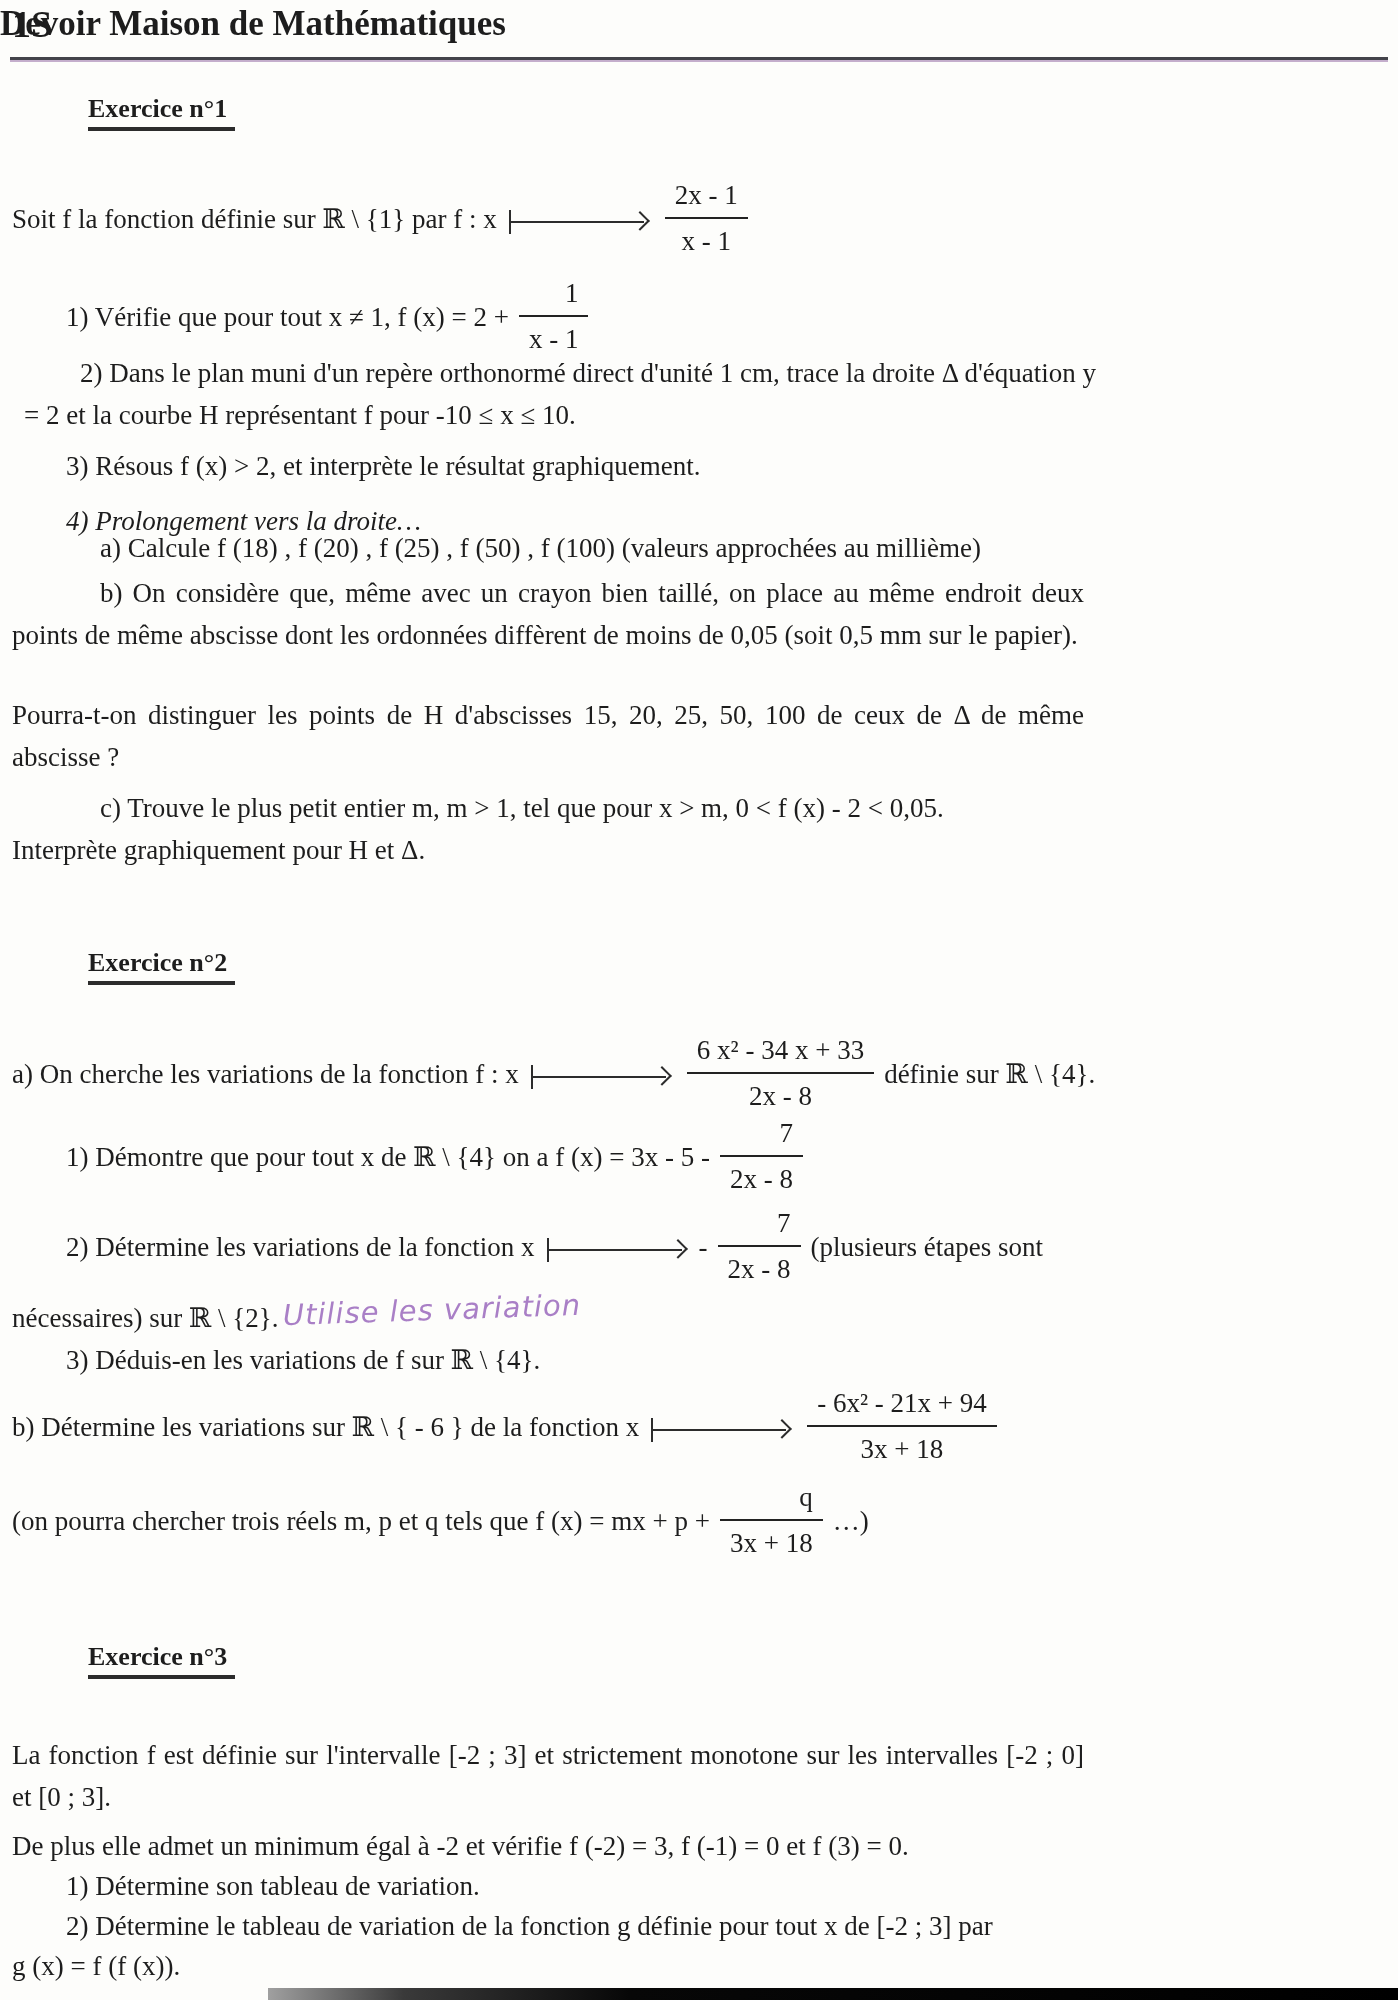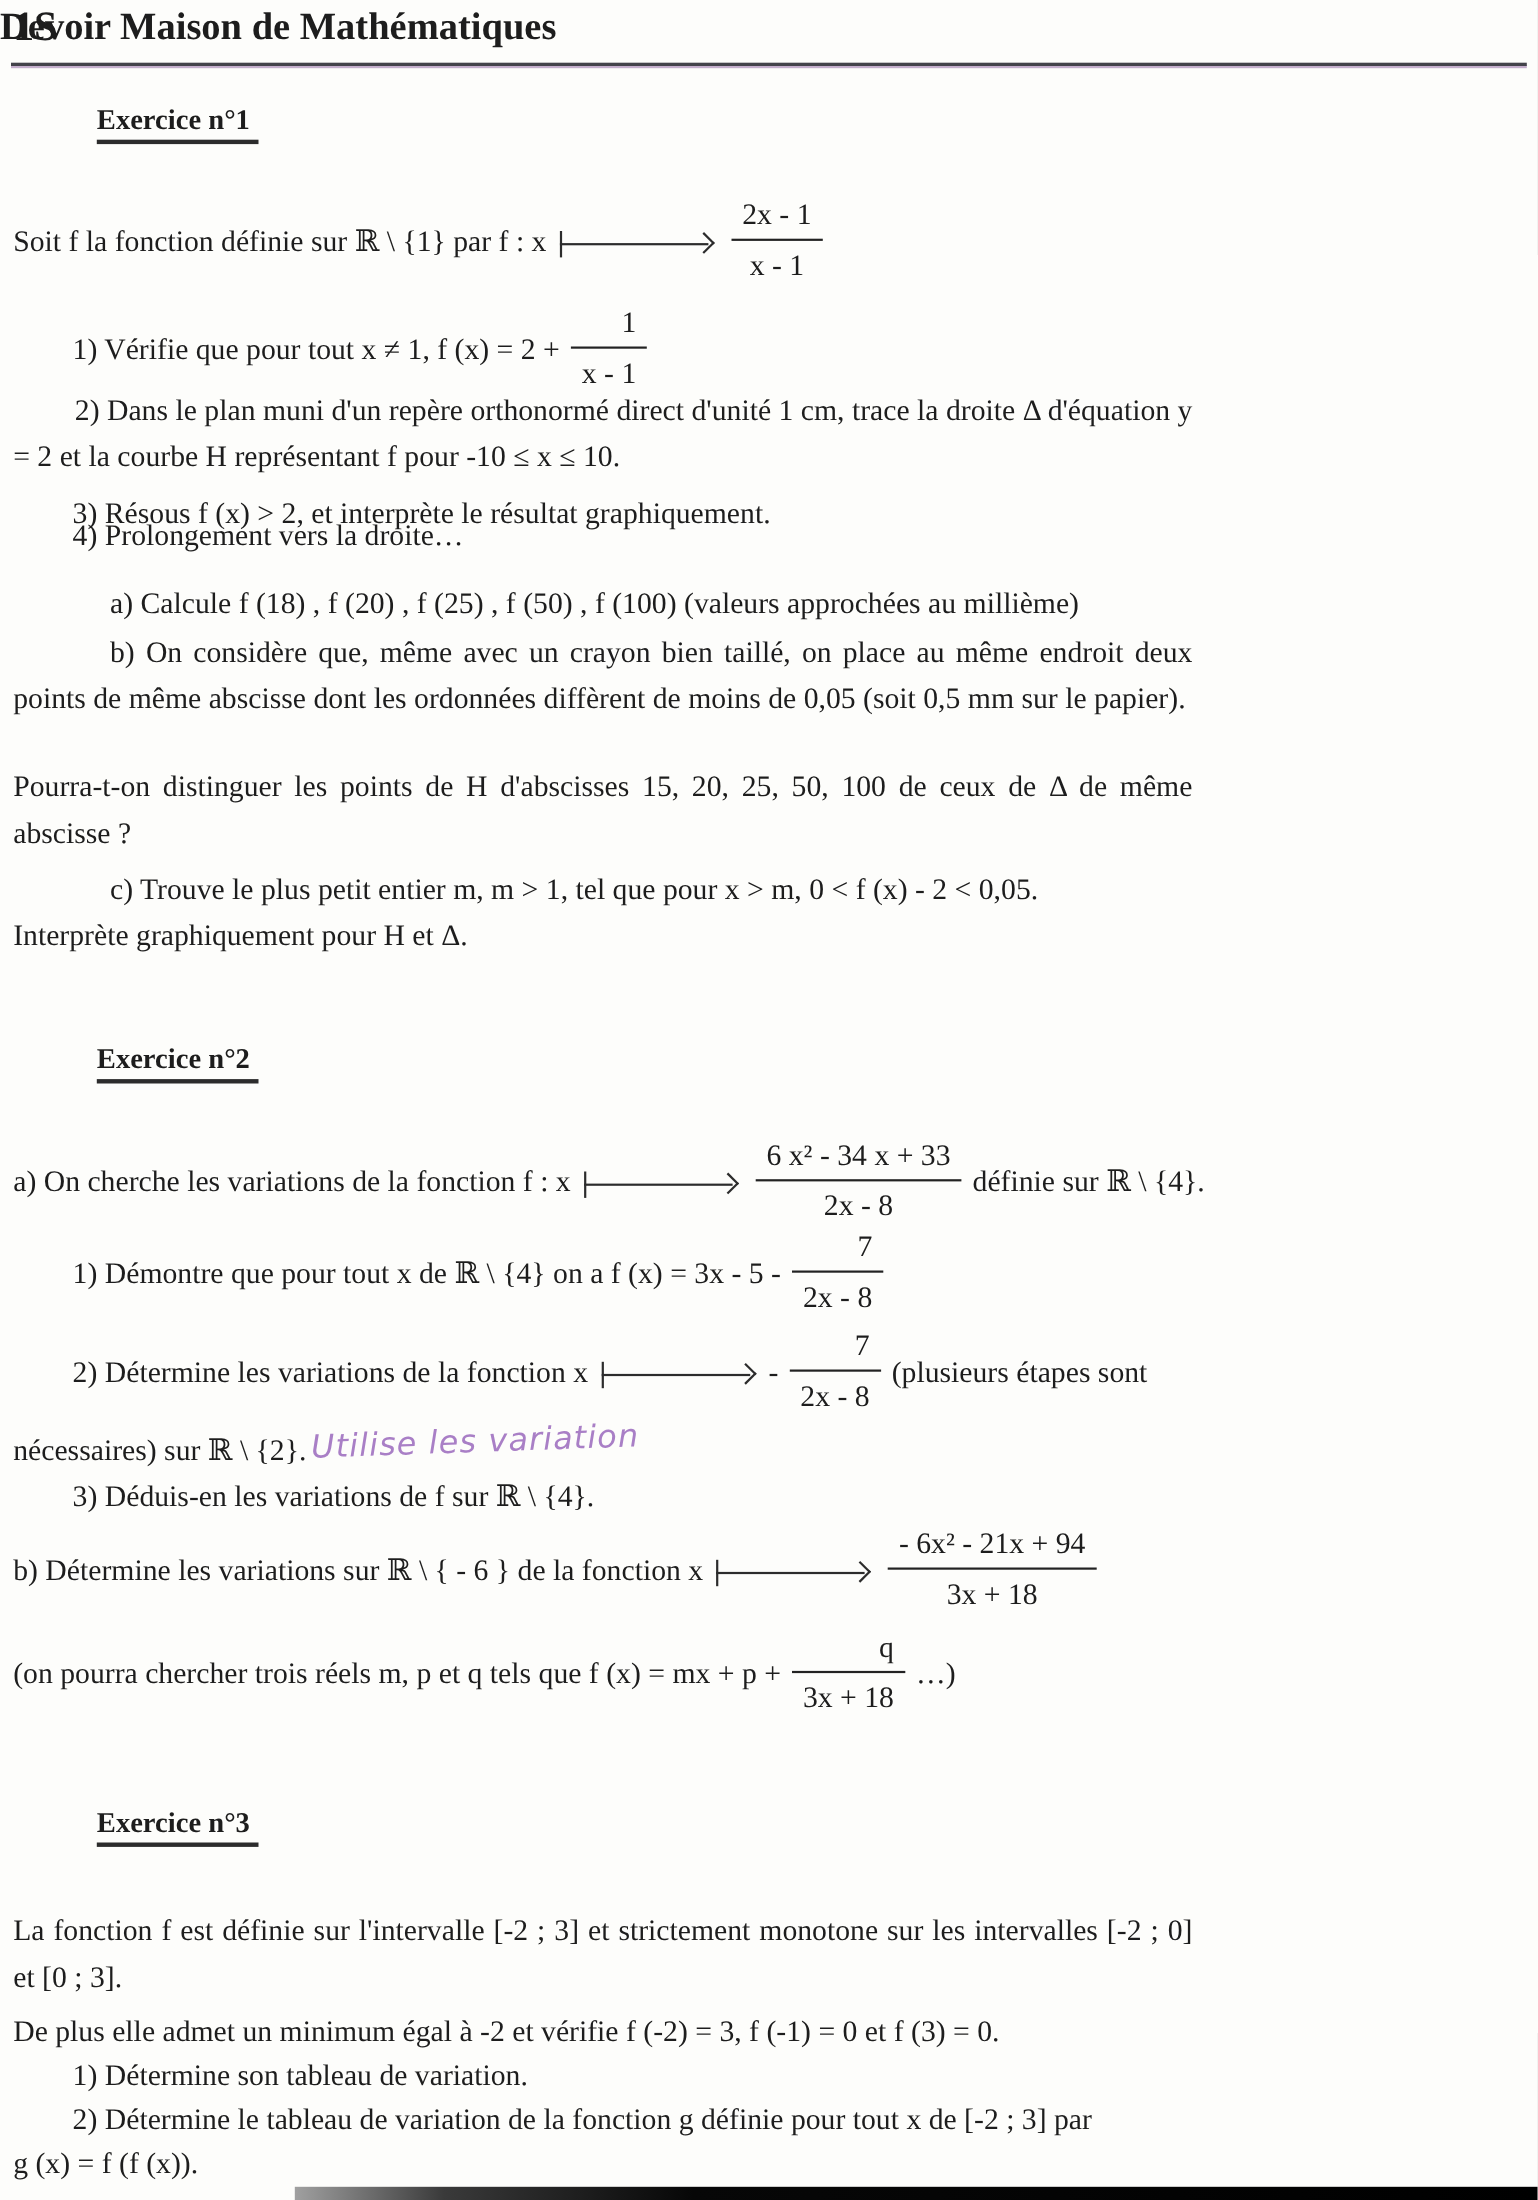--- a/index.html
+++ b/index.html
@@ -13,21 +13,21 @@
   .hdr-class { left:12px; top:2px; font-size:38px; font-weight:bold; }
   .hdr-title { left:0; top:4px; width:1105px; font-size:35px; font-weight:bold; }
   .hdr-rule  { left:10px; right:10px; top:57px; height:3px; background:#43434a;
                box-shadow:0 2px 0 rgba(150,110,165,0.55); }
   .heading {
     font-size:26px; font-weight:bold;
     border-bottom:4px solid #2c2c2c; padding:0 8px 3px 0;
   }
   .line { font-size:27px; white-space:nowrap; line-height:1.35; }
   .para { font-size:27px; width:1072px; text-align:justify; line-height:42px; }
-  .indent56 { text-indent:56px; }
+  .indent56 { text-indent:56px;margin-left:12px; }
   .indent88 { text-indent:88px; }
 
   
   .frac { display:inline-block; vertical-align:middle; text-align:center;
           margin:0 10px; transform:translateY(-4px); }
   .frac .num { display:block; padding:1px 10px 4px; border-bottom:2px solid #222;text-align:right; }
   .frac .den { display:block; padding:4px 10px 0; }
 
   
   .mapsto { position:relative; display:inline-block; width:140px; height:26px;
@@ -64,21 +64,21 @@
     <span>Soit f  la fonction définie sur ℝ \ {1} par f : x</span><span class="mapsto"><span class="head"></span></span><span class="frac"><span class="num">2x - 1</span><span class="den">x - 1</span></span>
   </div>
 
   <div class="abs line" style="left:66px; top:278px;">
     <span>1) Vérifie que pour tout x ≠ 1, f (x) = 2 +</span><span class="frac"><span class="num">1</span><span class="den">x - 1</span></span>
   </div>
 
   <div class="abs para indent56" style="left:12px; top:352px;">2) Dans le plan muni d'un repère orthonormé direct d'unité 1 cm, trace la droite Δ d'équation y = 2 et la courbe H représentant f  pour -10 ≤ x ≤ 10.</div>
 
   <div class="abs line" style="left:66px; top:448px;">3) Résous f (x) &gt; 2, et interprète le résultat graphiquement.</div>
-  <div class="abs line" style="left:66px; top:468px;">4) Prolongement vers la droite…</div>
+  <div class="abs line" style="left:66px; top:503px;font-style:italic;">4) Prolongement vers la droite…</div>
   <div class="abs line" style="left:100px; top:530px;">a) Calcule f (18) , f (20) , f (25) , f (50) , f (100) (valeurs approchées au millième)</div>
 
   <div class="abs para indent88" style="left:12px; top:572px;">b) On considère que, même avec un crayon bien taillé, on place au même endroit deux points de même abscisse dont les ordonnées diffèrent de moins de 0,05 (soit 0,5 mm sur le papier).</div>
 
   <div class="abs para" style="left:12px; top:694px;">Pourra-t-on distinguer les points de H d'abscisses 15, 20, 25, 50, 100 de ceux de Δ de même abscisse ?</div>
 
   <div class="abs line" style="left:100px; top:790px;">c) Trouve le plus petit entier m, m &gt; 1, tel que pour x &gt; m, 0 &lt; f (x) - 2 &lt; 0,05.</div>
   <div class="abs line" style="left:12px; top:832px;">Interprète graphiquement pour H et Δ.</div>
 
   <div class="abs heading" style="left:88px; top:948px;">Exercice n°2</div>

